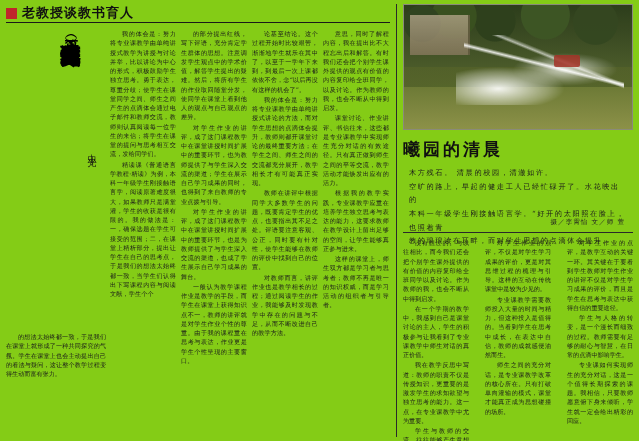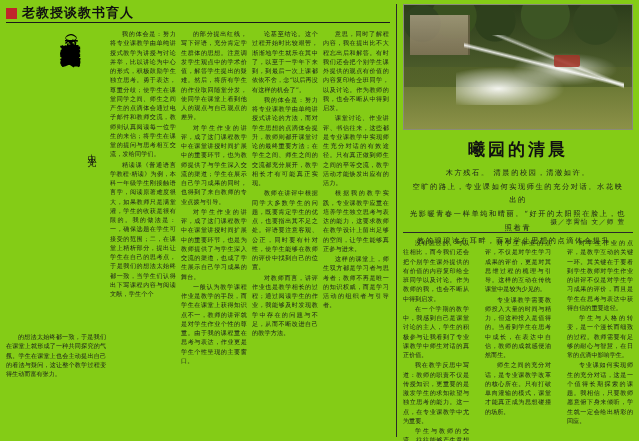--- a/index.html
+++ b/index.html
@@ -237,39 +237,39 @@
     border-radius: 2px;
     opacity: .85;
   }
 
   
   .r-title {
     position: absolute;
     left: 0;
     top: 134px;
     width: 230px;
-    text-align: center;
+    text-align: left;
     font-family: "DejaVu Serif", "Liberation Serif", serif;
     font-weight: bold;
     font-size: 17px;
     letter-spacing: 3px;
     color: #111;
   }
   .r-poem {
     position: absolute;
     left: 6px;
     top: 162px;
     width: 218px;
     font-family: "DejaVu Serif", "Liberation Serif", serif;
     font-size: 7.2px;
     line-height: 1.9;
     letter-spacing: 1.6px;
     color: #1a1a1a;
   }
-  .r-poem .line { display: block; text-align: center; }
+  .r-poem .line { display: block; }
   .r-credit {
     position: absolute;
     right: 8px;
     top: 214px;
     font-family: "DejaVu Serif", "Liberation Serif", serif;
     font-size: 6.6px;
     letter-spacing: 1px;
     color: #222;
     margin-left: 17px;
   }
@@ -358,22 +358,22 @@
       <div class="photo-grass"></div>
       <div class="photo-sprinkler"></div>
       <div class="photo-jet"></div>
       <div class="photo-red"></div>
     </div>
 
     <div class="r-title">曦园的清晨</div>
 
     <div class="r-poem">
       <span class="line">木方残石。 清晨的校园，清澈如许。</span>
-      <span class="line">空旷的路上，专业课如何实现师生的充分对话。水花映出的</span>
-      <span class="line">光影暖青春一样单纯和晴丽。“好开的太阳照在脸上，也照着青</span>
+      <span class="line">空旷的路上，早起的健走工人已经忙碌开了。水花映出的</span>
+      <span class="line">本科一年级学生刚接触语言学。“好开的太阳照在脸上，也照着青</span>
       <span class="line">教的琅琅读在耳畔，而对学生思想的点滴体会提升。</span>
     </div>
 
     <div class="r-credit">摄／李霄怡  文／师  萱</div>
 
     <div class="r-rule"></div>
 
     <div class="r-col" id="rcol-a">
       <p>没有想过的。与以往相比，而今我们还会把个别学生课外提供的有价值的内容复印给全班同学以及讨论。作为教师的我，也会不断从中得到启发。</p>
       <p>在一个学期的教学中，我感到自己是课堂讨论的主人，学生的积极参与让我看到了专业课教学中师生对话的真正价值。</p>

